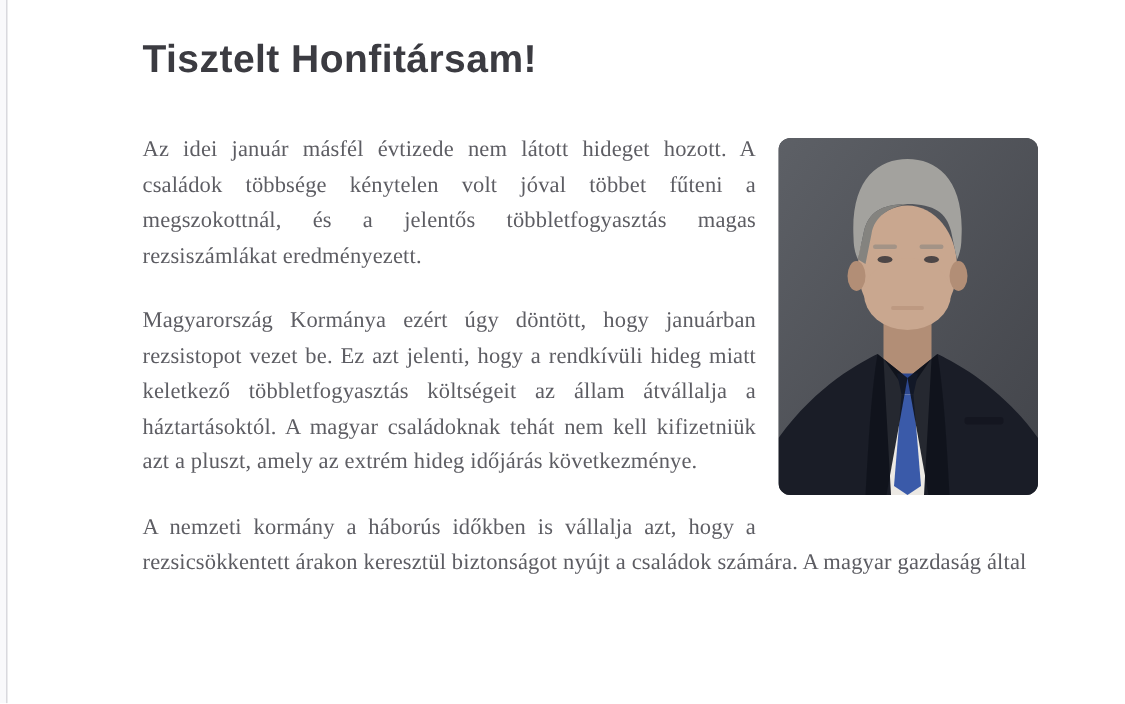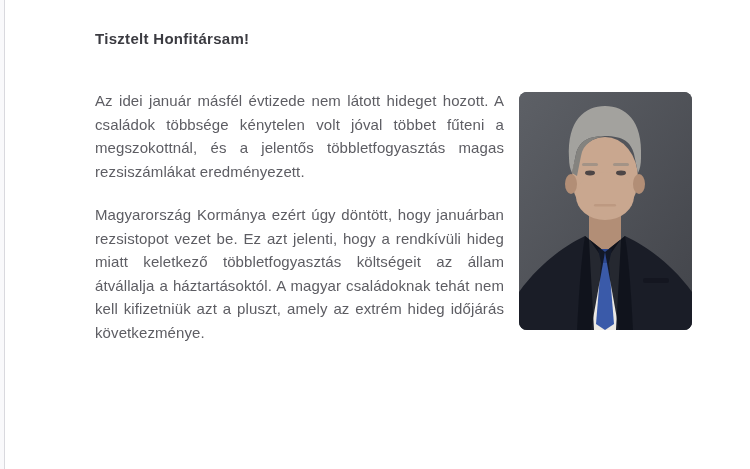--- a/index.html
+++ b/index.html
@@ -24,33 +24,34 @@
     border-right: 1px solid #d9d9de;
   }
   .letter {
     box-sizing: border-box;
     width: 100%;
     height: 100%;
     padding: 25px 58px 0 95px;
   }
   .letter-title {
     margin: 0 0 36px 0;
-    font-size: 15px;
+    font-size: 26px;
     line-height: 28px;
     font-weight: 700;
     letter-spacing: 0.3px;
     color: #3b3b41;
   }
   .letter-body p {
     margin: 0 0 20px 0;
     font-size: 15px;
     line-height: 23.5px;
     letter-spacing: 0.1px;
     color: #5d5d63;
     text-align: justify;
+    font-family: Liberation Serif, serif;
   }
   .portrait {
     float: right;
     width: 173px;
     height: 238px;
     margin: 3px 0 27px 15px;
     border-radius: 8px;
     overflow: hidden;
     background: #4b4e54;
   }
@@ -107,15 +108,16 @@
 
           <path d="M66 144 L86 160 L72 238 L58 238 C60 200 62 168 66 144 Z" opacity="0.9" fill="#10131c"></path>
           <path d="M106 144 L86 160 L100 238 L114 238 C112 200 110 168 106 144 Z" opacity="0.9" fill="#10131c"></path>
 
           <rect x="124" y="186" width="26" height="5" rx="2" opacity="0.6" fill="#10131c"></rect>
         </svg>
       </figure>
 
       <p>Az idei január másfél évtizede nem látott hideget hozott. A családok többsége kénytelen volt jóval többet fűteni a megszokottnál, és a jelentős többletfogyasztás magas rezsiszámlákat eredményezett.</p>
       <p>Magyarország Kormánya ezért úgy döntött, hogy januárban rezsistopot vezet be. Ez azt jelenti, hogy a rendkívüli hideg miatt keletkező többletfogyasztás költségeit az állam átvállalja a háztartásoktól. A magyar családoknak tehát nem kell kifizetniük azt a pluszt, amely az extrém hideg időjárás következménye.</p>
+      <p>A nemzeti kormány a háborús időkben is vállalja azt, hogy a rezsicsökkentett árakon keresztül biztonságot nyújt a családok számára. A magyar gazdaság által</p>
     </div>
   </main>
 </div>
 
 </body></html>

